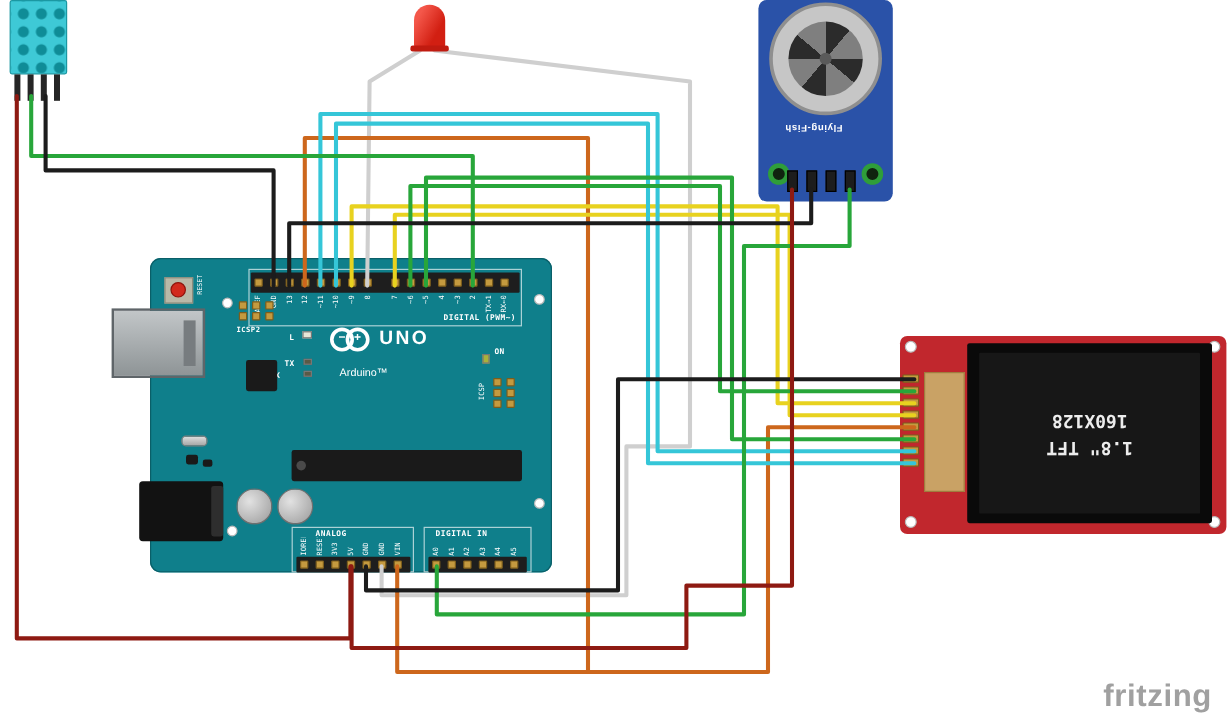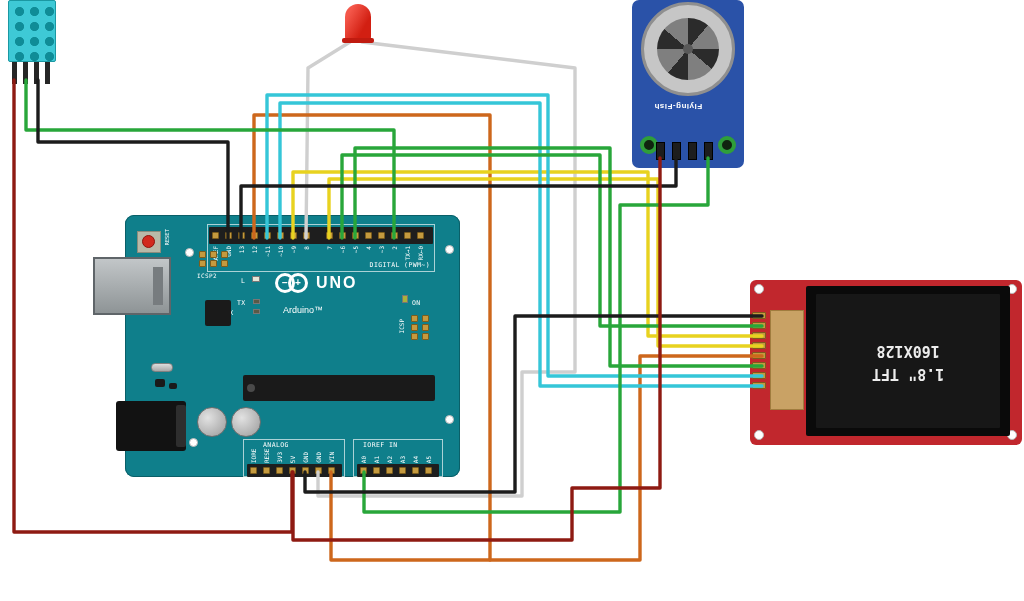--- a/index.html
+++ b/index.html
@@ -45,21 +45,21 @@
   .pinstrip{display:flex;align-items:center;background:#1e1e1e;border-radius:1px}
   .pinstrip .slot{width:13px;display:flex;justify-content:center}
   .labelrow{display:flex}
   .labelrow .slot{width:13px;display:flex;justify-content:center}
   .dstrip .slot:nth-child(9),.dlabels .slot:nth-child(9){margin-left:10px}
   .pad{width:7px;height:7px;background:#c49a3f;border:1px solid #7c5d1c;border-radius:1px}
   .vlabel{writing-mode:vertical-rl;transform:rotate(180deg);font-size:6px;line-height:1;
     color:#fff;font-family:"DejaVu Sans Mono",monospace;white-space:nowrap}
   .dlabels{height:26px;overflow:hidden;align-items:flex-start}
   .blabels{height:15px;overflow:hidden;align-items:flex-end}
-  .caption{color:#fff;font-size:6.5px;font-weight:normal;letter-spacing:.4px;font-family:"DejaVu Sans Mono",monospace}
+  .caption{color:#fff;font-size:6.5px;font-weight:bold;letter-spacing:.4px;font-family:"DejaVu Sans Mono",monospace}
   .icsp-grid{display:grid;gap:2px}
   .icsp-grid .slot{width:auto}
   .icsp-h{grid-template-columns:repeat(3,9px)}
   .icsp-v{grid-template-columns:repeat(2,9px)}
   .chip{background:#1a1a1a;border-radius:2px}
   .dip-notch{border-radius:50%;background:#4a4a4a}
   .cap{border-radius:50%;background:radial-gradient(circle at 35% 35%,#e2e2e2,#9a9a9a);border:1px solid #6f6f6f}
   .crystal{background:linear-gradient(#dcdcdc,#a8a8a8);border:1px solid #808080;border-radius:4px}
   .tinyled{border:1px solid #777}
   .inf-c{display:inline-block;width:20px;height:20px;border:3px solid #fff;border-radius:50%;position:relative}
@@ -263,21 +263,21 @@
           <span>−</span>
         </span>
       <span class="inf-c" style="margin-left:-7px">
           <span>+</span>
         </span>
       <span class="uno-text">UNO</span>
     </div>
     <div class="abs brand" style="left:158px;top:90px">Arduino™</div>
 
     <div class="abs tinyled" style="left:277px;top:80px;width:6px;height:8px;background:#aab23a"></div>
-    <span class="abs caption" style="left:287px;top:84px">ON</span>
+    <span class="abs caption" style="left:287px;top:74px">ON</span>
     <span class="abs vlabel" style="left:274px;top:104px;font-size:6px">ICSP</span>
     <div class="abs icsp-grid icsp-v" style="left:286px;top:100px">
         <div class="slot">
           <div class="pad"></div>
         </div>
         <div class="slot">
           <div class="pad"></div>
         </div>
         <div class="slot">
           <div class="pad"></div>
@@ -347,21 +347,21 @@
         </div>
         <div class="slot">
           <div class="pad"></div>
         </div>
         <div class="slot">
           <div class="pad"></div>
         </div>
       </div>
 
     <div class="abs wbox" style="left:228px;top:224px;width:90px;height:38px"></div>
-    <div class="abs caption" style="left:238px;top:226px">IOREF IN</div>
+    <div class="abs caption" style="left:238px;top:226px">DIGITAL IN</div>
     <div class="abs labelrow blabels" style="left:232px;top:233px;width:78px">
         <div class="slot">
           <span class="vlabel">A0</span>
         </div>
         <div class="slot">
           <span class="vlabel">A1</span>
         </div>
         <div class="slot">
           <span class="vlabel">A2</span>
         </div>
@@ -451,13 +451,14 @@
       <polyline points="342,238 342,155 600,155 600,326 762,326" fill="none" stroke="#28a63a" stroke-width="3.4" stroke-linecap="round" stroke-linejoin="round"></polyline>
       <polyline points="355,238 355,148 610,148 610,366 762,366" fill="none" stroke="#28a63a" stroke-width="3.4" stroke-linecap="round" stroke-linejoin="round"></polyline>
       <polyline points="708,158 708,205 620,205 620,512 364,512 364,472" fill="none" stroke="#28a63a" stroke-width="3.4" stroke-linecap="round" stroke-linejoin="round"></polyline>
       <polyline points="38,80 38,142 228,142 228,238" fill="none" stroke="#1c1c1c" stroke-width="3.4" stroke-linecap="round" stroke-linejoin="round"></polyline>
       <polyline points="241,238 241,186 676,186 676,158" fill="none" stroke="#1c1c1c" stroke-width="3.4" stroke-linecap="round" stroke-linejoin="round"></polyline>
       <polyline points="305,472 305,492 515,492 515,316 762,316" fill="none" stroke="#1c1c1c" stroke-width="3.4" stroke-linecap="round" stroke-linejoin="round"></polyline>
       <polyline points="14,80 14,532 292,532 292,472" fill="none" stroke="#8e1a12" stroke-width="3.4" stroke-linecap="round" stroke-linejoin="round"></polyline>
       <polyline points="660,158 660,488 572,488 572,540 293,540 293,472" fill="none" stroke="#8e1a12" stroke-width="3.4" stroke-linecap="round" stroke-linejoin="round"></polyline>
     </svg>
 
+  <div class="abs watermark" style="right:14px;bottom:6px">fritzing</div>
 </div>
 
 </body></html>

